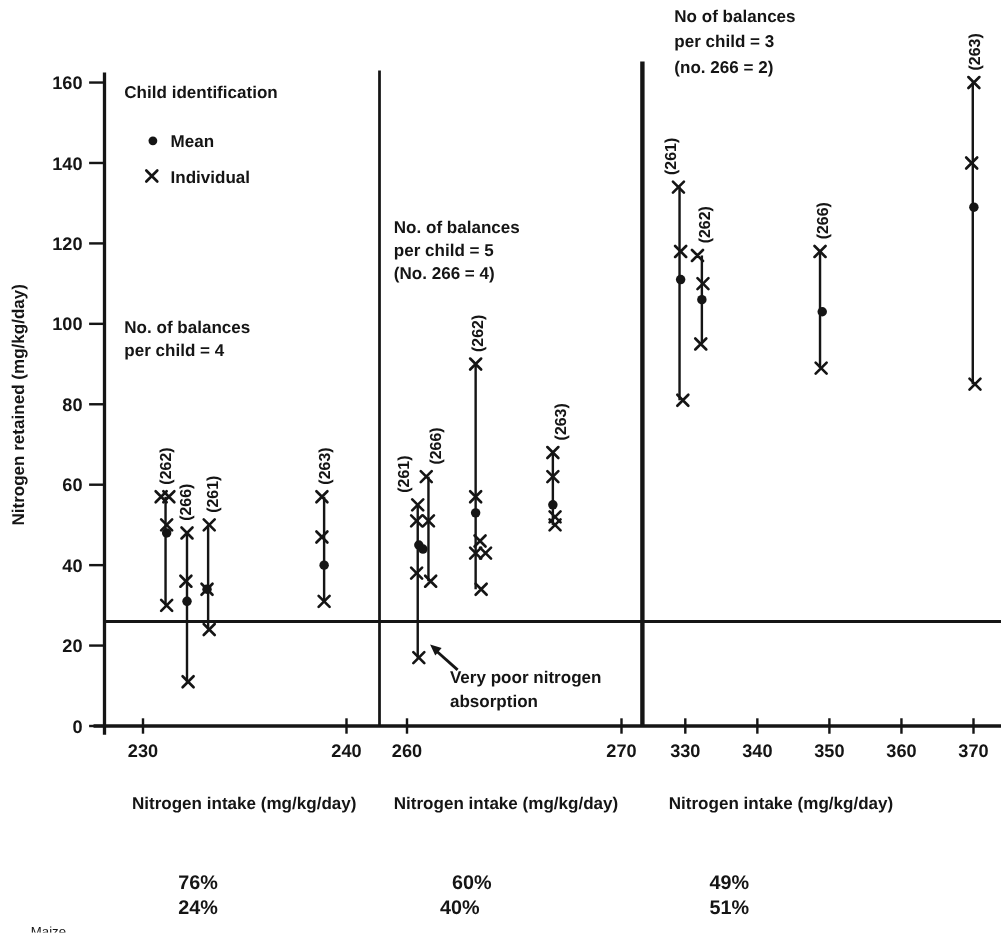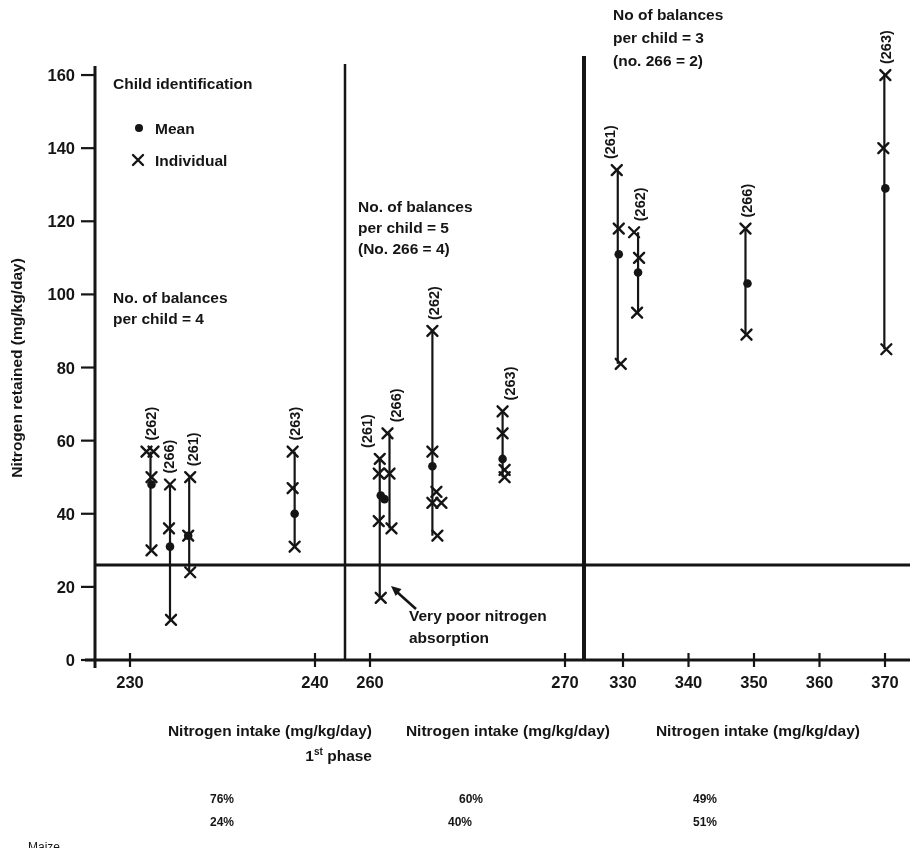--- a/index.html
+++ b/index.html
@@ -14,24 +14,24 @@
   #chart .tk{stroke-width:2.2;}
   #chart .gl{stroke-width:2.2;}
   #chart .xm{stroke:#151515;stroke-width:2.4;fill:none;stroke-linecap:round;}
   #chart .fill{fill:#151515;stroke:none;}
   #chart .arrowline{stroke-width:2.6;}
   #chart text{fill:#151515;font-weight:700;font-family:"Liberation Sans","DejaVu Sans",sans-serif;}
   #chart .t{font-size:15.5px;}
   #chart .t16{font-size:16.5px;}
   #chart .gt{font-size:14.5px;}
   #chart .ylab{font-size:15.5px;}
-  .axis-label-block{position:absolute;text-align:right;font-weight:700;font-size:15.5px;line-height:21px;}
+  .axis-label-block{position:absolute;text-align:center;font-weight:700;font-size:15.5px;line-height:21px;}
   .axis-label-block sup{font-size:10px;}
   .footer-label{position:absolute;font-weight:400;font-size:12px;margin-top:48px;}
-  .footer-value{position:absolute;width:120px;text-align:center;font-weight:700;font-size:12px;}
+  .footer-value{position:absolute;width:120px;text-align:left;font-weight:700;font-size:18px;}
 </style>
 </head>
 <body>
 
 <div class="fig">
 
   <svg id="chart" width="914" height="848" viewBox="0 0 914 848">
 
     <line x1="95" y1="66" x2="95" y2="668" class="frame"></line>
     <line x1="85" y1="660" x2="910" y2="660" class="frame"></line>
@@ -200,21 +200,20 @@
     <g>
       <text x="409" y="621" class="t">Very poor nitrogen</text>
       <text x="409" y="643" class="t">absorption</text>
       <line x1="416" y1="609" x2="397" y2="592" class="arrowline"></line>
       <polygon points="391,586 401.5,589.1 395.7,595.9" class="fill"></polygon>
     </g>
   </svg>
 
   <div class="axis-label-block" style="left:72px;top:720px;width:300px">
     <div>Nitrogen intake (mg/kg/day)</div>
-    <div><span>1</span><sup>st</sup><span> phase</span><i></i><span></span></div>
   </div>
   <div class="axis-label-block" style="left:310px;top:720px;width:300px">
     <div>Nitrogen intake (mg/kg/day)</div>
   </div>
   <div class="axis-label-block" style="left:560px;top:720px;width:300px">
     <div>Nitrogen intake (mg/kg/day)</div>
   </div>
 
   <div>
     <span class="footer-label" style="left:28px;top:792px">Maize</span>

